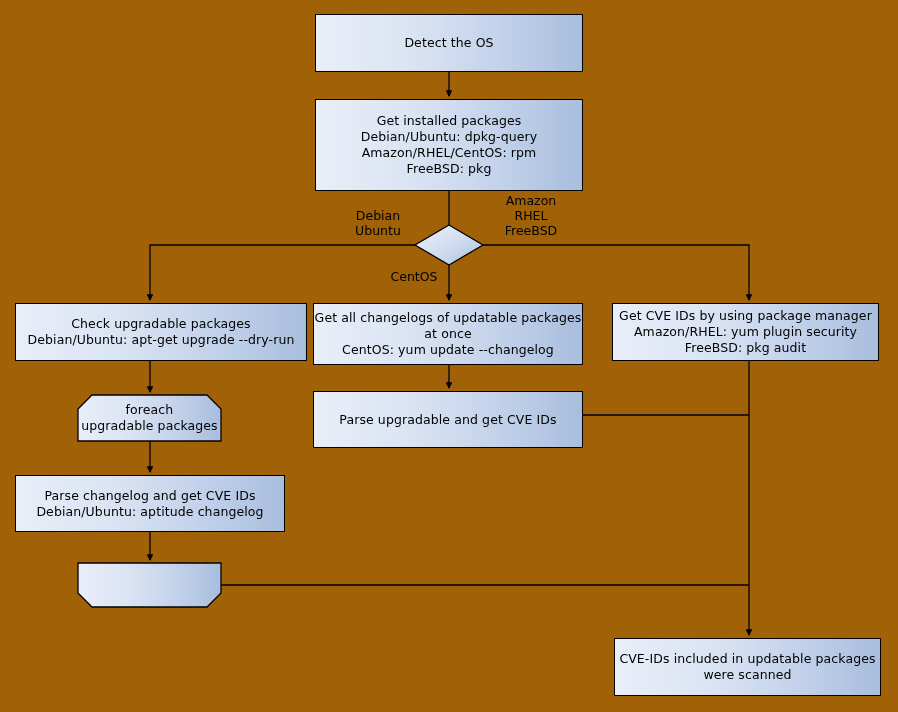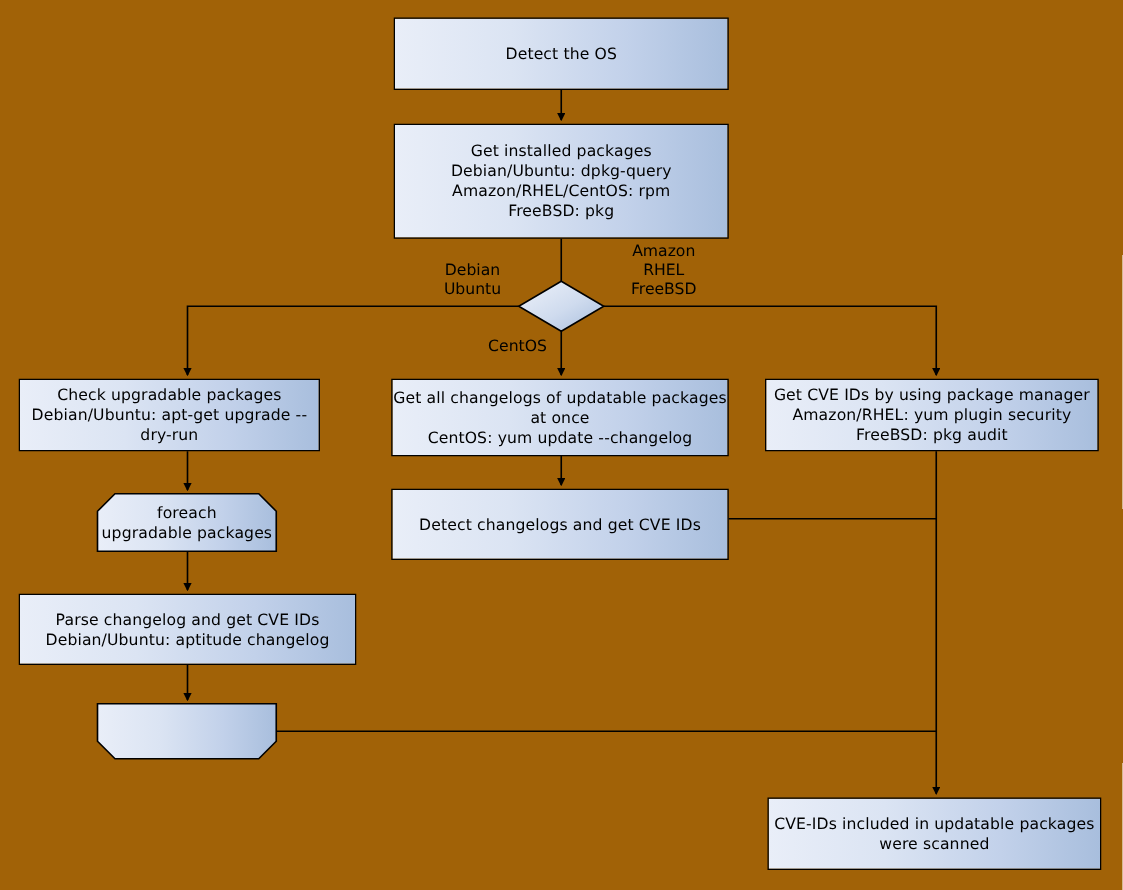--- a/index.html
+++ b/index.html
@@ -127,21 +127,21 @@
     <span>Detect the OS</span>
   </div>
 
   <div class="node rect" style="left:315px; top:99px; width:268px; height:92px;">
     <span>Get installed packages
 Debian/Ubuntu: dpkg-query
 Amazon/RHEL/CentOS: rpm
 FreeBSD: pkg</span>
   </div>
 
-  <div class="node rect" style="left:15px; top:303px; width:241px; height:58px;">
+  <div class="node rect" style="left:15px; top:303px; width:292px; height:58px;">
     <span>Check upgradable packages
 Debian/Ubuntu: apt-get upgrade --dry-run</span>
   </div>
 
   <div class="node rect" style="left:313px; top:303px; width:270px; height:62px;justify-content:flex-end;">
     <span>Get all changelogs of updatable packages at once
 CentOS: yum update --changelog</span>
   </div>
 
   <div class="node rect" style="left:612px; top:303px; width:267px; height:58px;">
@@ -149,21 +149,21 @@
 Amazon/RHEL: yum plugin security
 FreeBSD: pkg audit</span>
   </div>
 
   <div class="node loopshape" style="left:78px; top:395px; width:143px; height:46px;">
     <span class="loop-label">foreach
 upgradable  packages</span>
   </div>
 
   <div class="node rect" style="left:313px; top:391px; width:270px; height:57px;">
-    <span>Detect changelogs and get CVE IDs</span>
+    <span>Parse upgradable and get CVE IDs</span>
   </div>
 
   <div class="node rect" style="left:15px; top:475px; width:270px; height:57px;">
     <span>Parse changelog and get  CVE IDs
 Debian/Ubuntu: aptitude changelog</span>
   </div>
 
 
   <div class="node rect" style="left:614px; top:638px; width:267px; height:58px;">
     <span>CVE-IDs included in updatable packages

